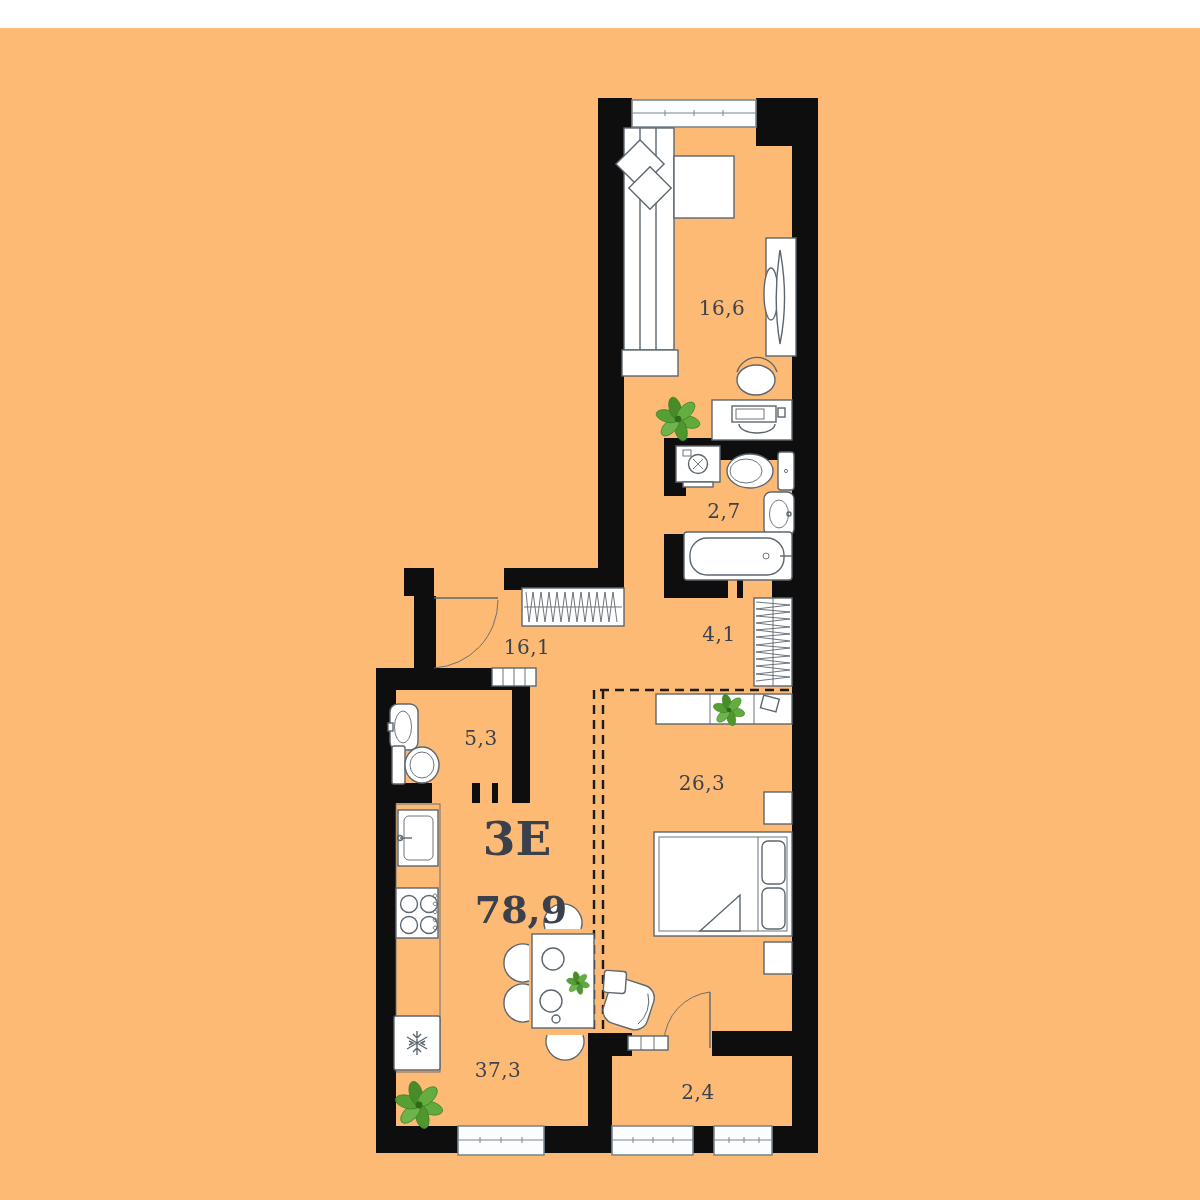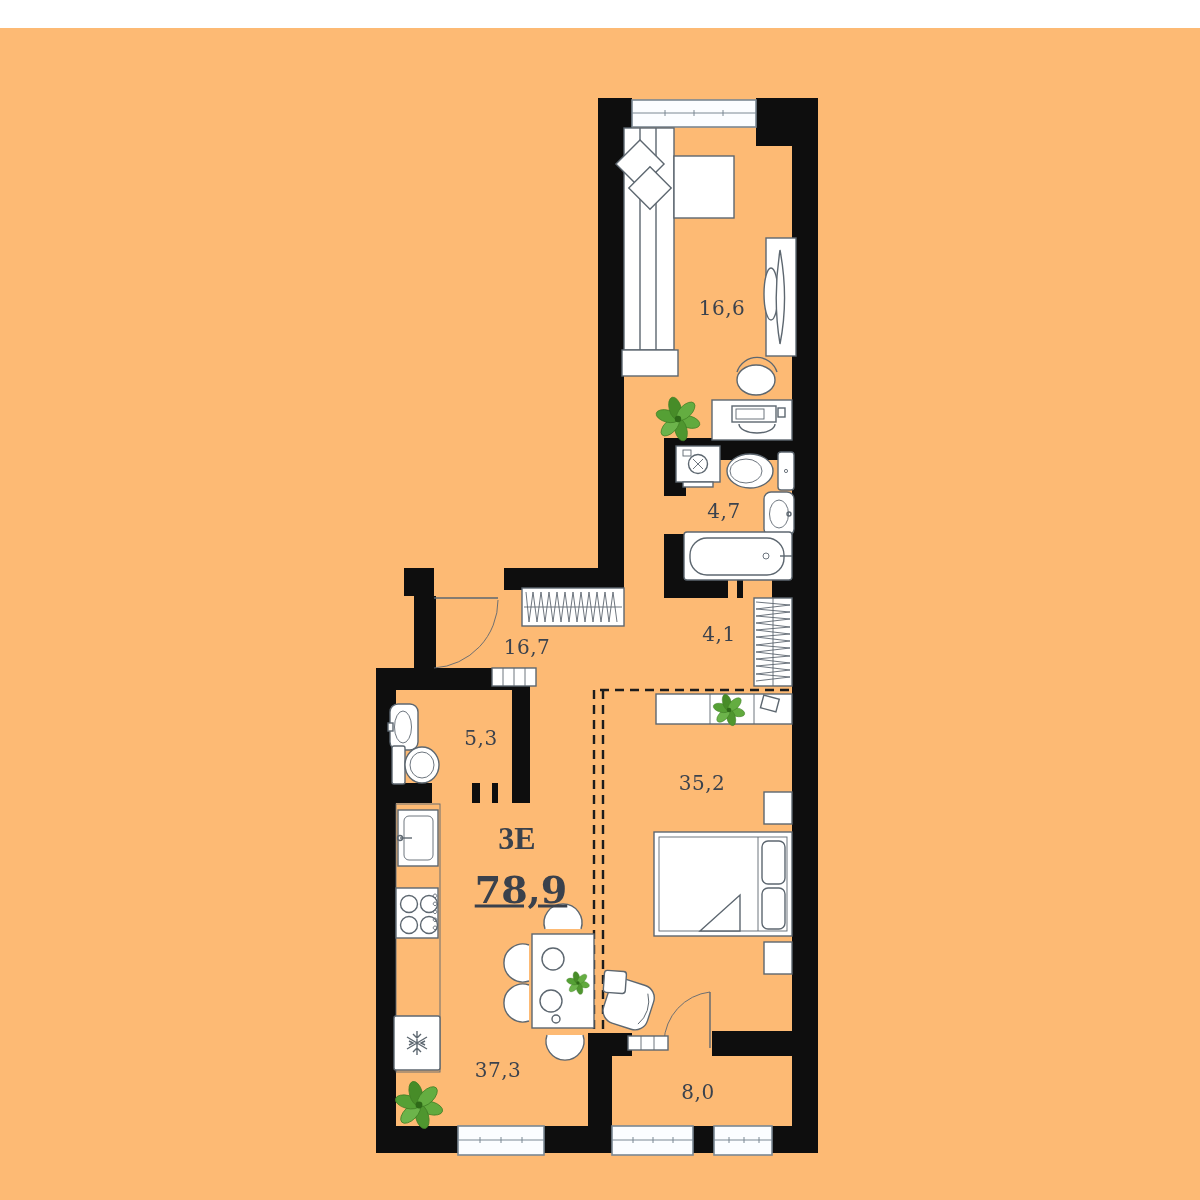--- a/index.html
+++ b/index.html
@@ -1,21 +1,21 @@
 <!DOCTYPE html>
 <html><head>
 <meta charset="utf-8">
 <style>
   html,body{margin:0;padding:0;background:#ffffff;}
   .plan{position:relative;width:1200px;height:1200px;background:#fdba74;overflow:hidden;
         font-family:"DejaVu Serif","Liberation Serif",serif;margin-top:28px;}
   .plan svg{position:absolute;left:0;top:0;}
   .room-label{position:absolute;transform:translate(-50%,-50%);font-size:20px;color:#3b424d;
               letter-spacing:.5px;white-space:nowrap;}
-  .unit-label{position:absolute;transform:translate(-50%,-50%);font-size:32px;font-weight:700;color:#3a414c;font-family:Liberation Serif, serif;}
+  .unit-label{position:absolute;transform:translate(-50%,-50%);font-size:47px;font-weight:700;color:#3a414c;}
   .total-label{position:absolute;transform:translate(-50%,-50%);font-size:38px;font-weight:700;color:#3a414c;}
   .wall{fill:#0e0e0e;}
   .win{fill:#fbfdff;stroke:#7b8893;stroke-width:1.6;}
   .winln{stroke:#7b8893;stroke-width:1;fill:none;}
   .f{fill:#ffffff;stroke:#5d6770;stroke-width:1.4;}
   .ln{fill:none;stroke:#5d6770;stroke-width:1.4;}
   .thin{fill:none;stroke:#5d6770;stroke-width:0.9;}
   .dash{fill:none;stroke:#1c1c1c;stroke-width:2.4;stroke-dasharray:9 6;}
 </style>
 </head>
@@ -250,23 +250,23 @@
     <path class="thin" d="M641,1008 L641,1022 M654,1008 L654,1022"></path>
   </g>
 
   <use href="#plant" transform="translate(678,391)"></use>
   <use href="#plant" transform="translate(729,682) scale(0.72)"></use>
   <use href="#plant" transform="translate(578,955) scale(0.52)"></use>
   <use href="#plant" transform="translate(419,1077) scale(1.08)"></use>
 </svg>
 
   <div class="room-label" style="left:722px;top:280px;">16,6</div>
-  <div class="room-label" style="left:724px;top:483px;">4,7</div>
+  <div class="room-label" style="left:724px;top:483px;">2,7</div>
   <div class="room-label" style="left:719px;top:606px;">4,1</div>
-  <div class="room-label" style="left:527px;top:619px;">16,7</div>
+  <div class="room-label" style="left:527px;top:619px;">16,1</div>
   <div class="room-label" style="left:481px;top:710px;">5,3</div>
-  <div class="room-label" style="left:702px;top:755px;">35,2</div>
+  <div class="room-label" style="left:702px;top:755px;">26,3</div>
   <div class="room-label" style="left:498px;top:1042px;">37,3</div>
-  <div class="room-label" style="left:698px;top:1064px;">8,0</div>
+  <div class="room-label" style="left:698px;top:1064px;">2,4</div>
 
   <div class="unit-label" style="left:517px;top:810px;">3Е</div>
-  <div class="total-label" style="left:521px;top:861px;text-decoration:underline;">78,9</div>
+  <div class="total-label" style="left:521px;top:881px;">78,9</div>
 </div>
 
 </body></html>

